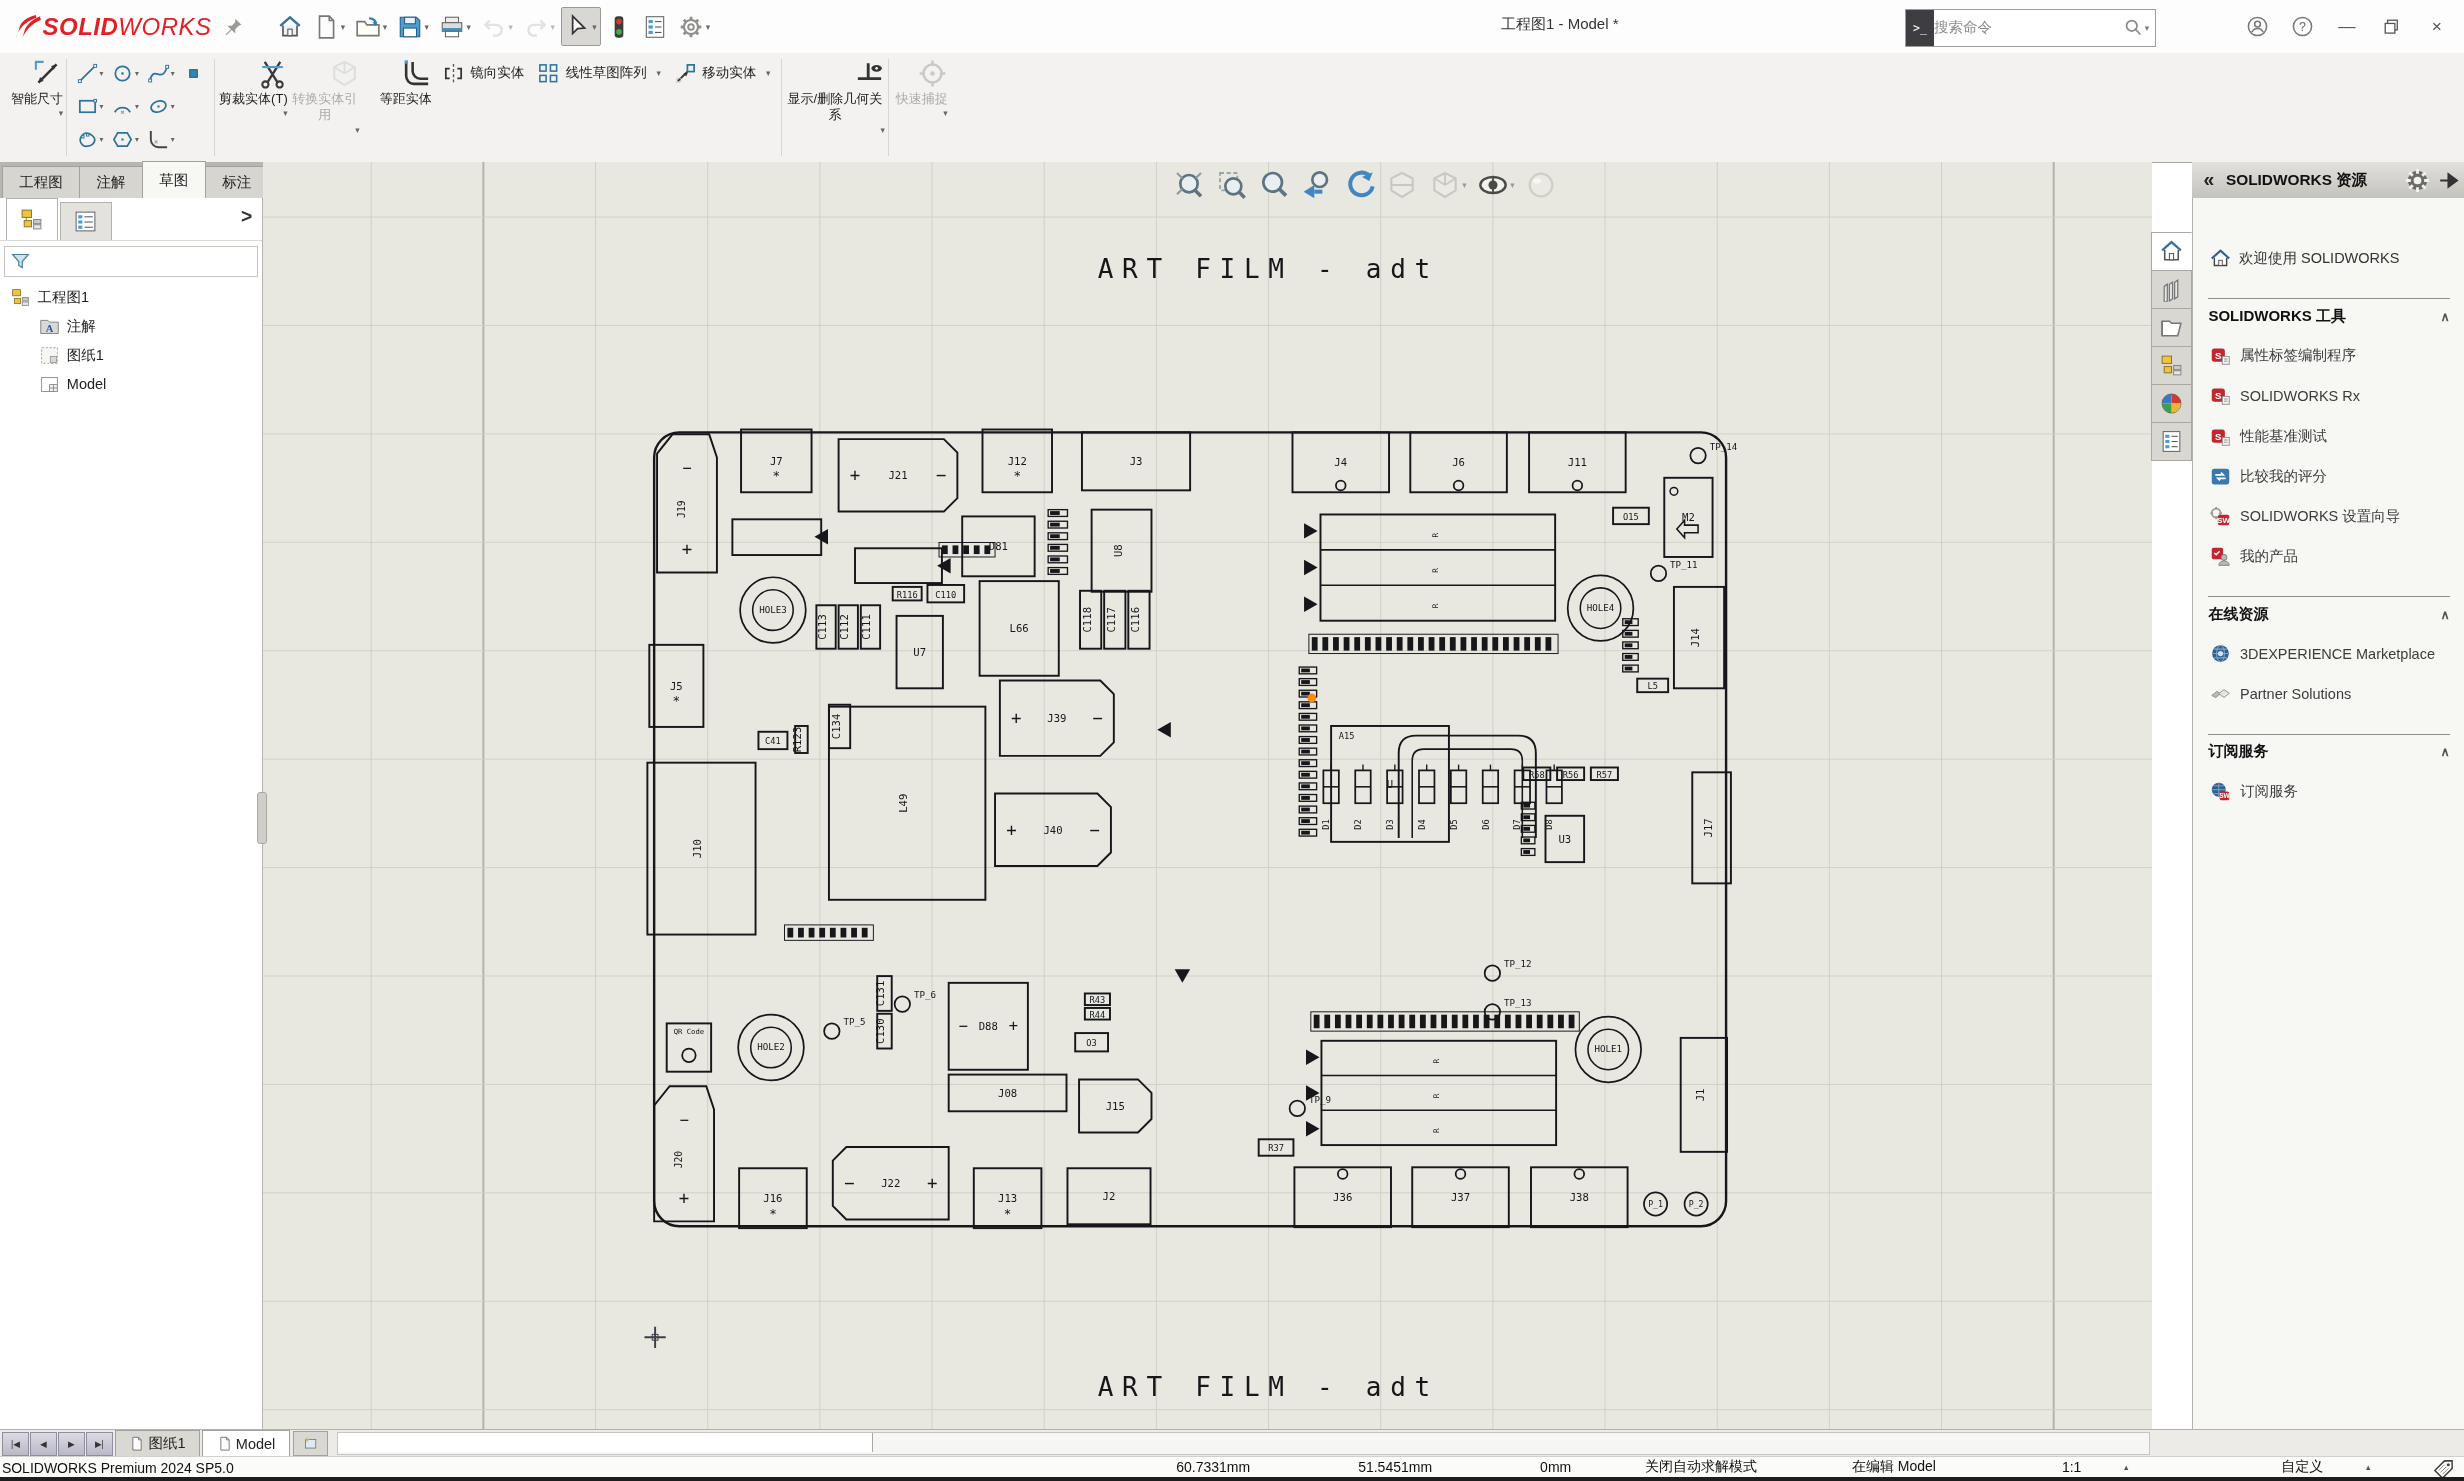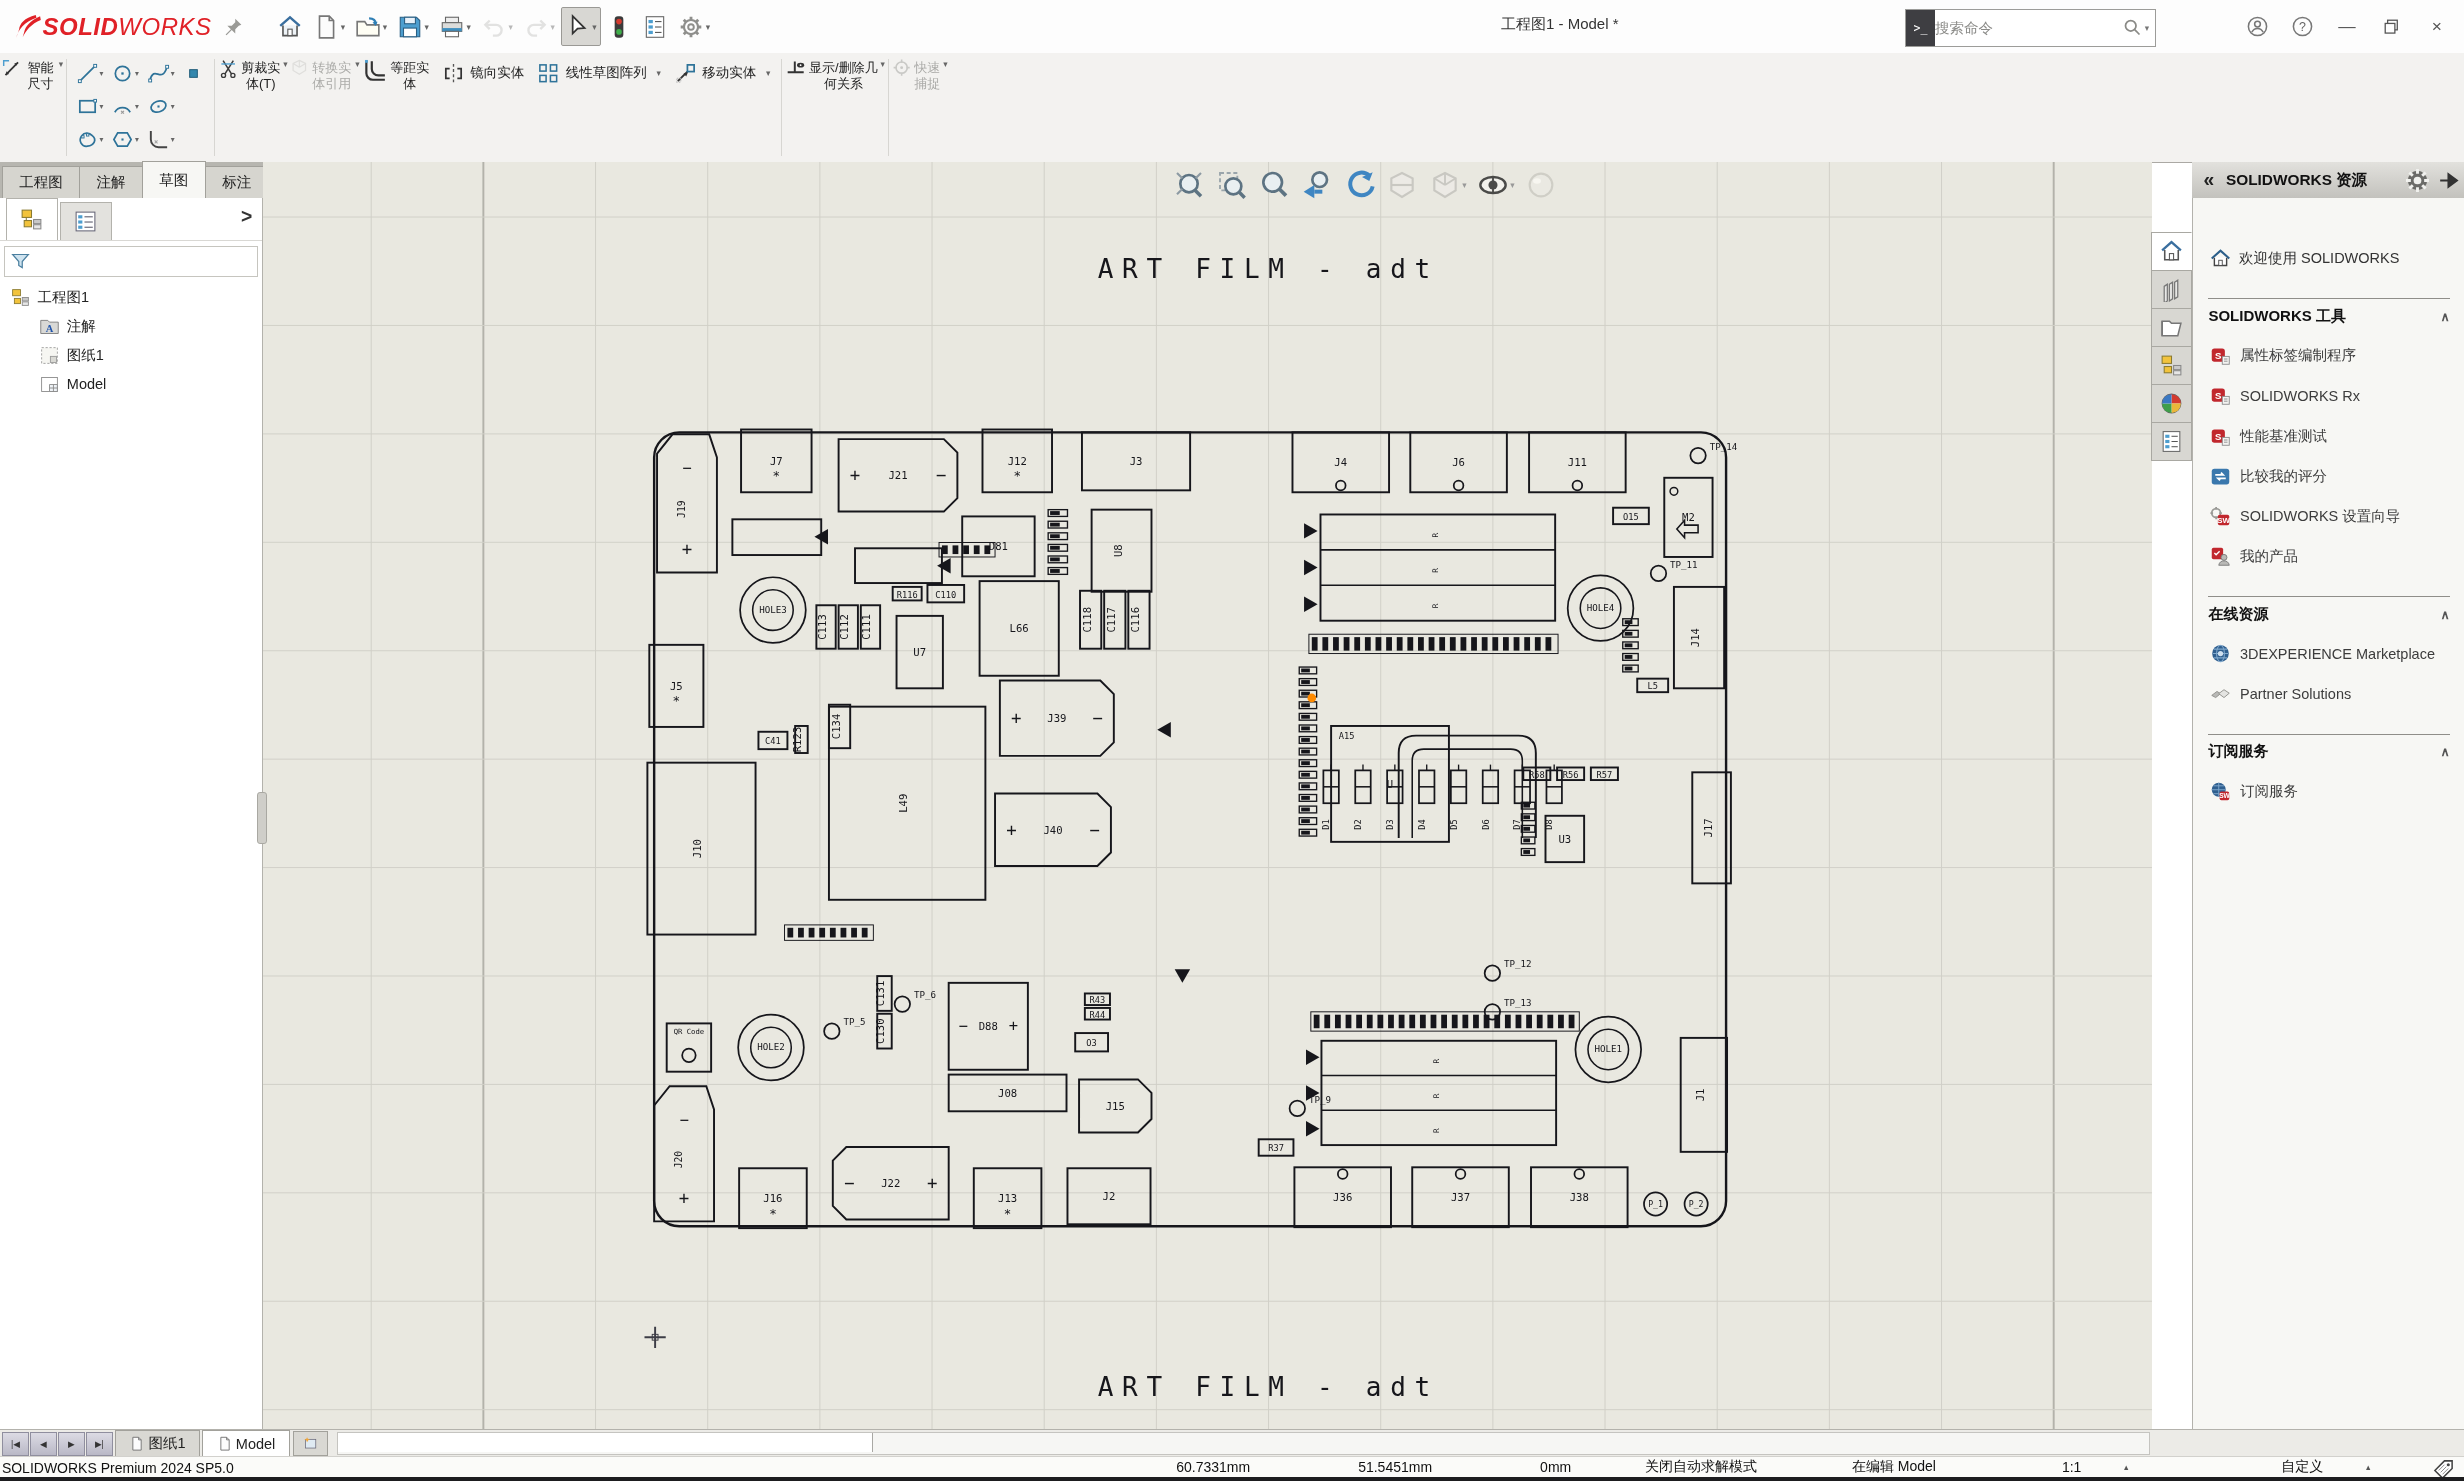--- a/index.html
+++ b/index.html
@@ -19,31 +19,31 @@
   .qbtn{display:flex;align-items:center;height:33px;padding:1.9px 2.9px;border:1px solid transparent;border-radius:1.9px}
   .qbtn .ic{width:26px;height:26px}
   .qbtn .dd{font-size:8.7px;color:#666;margin-left:1.9px}
   .qbtn.active{background:#d8d7d3;border-color:#9a9995}
   .wintitle{position:absolute;left:1501px;top:15.4px;font-size:15px;color:#333;}
   .search{position:absolute;left:1905px;top:8.7px;width:249px;height:36px;border:1px solid #9c9c99;
           background:#fff;display:flex;align-items:center;}
   .sterm{width:32px;height:100%;background:#3e3e42;color:#fff;font-size:11.6px;display:flex;
          align-items:center;justify-content:center;font-family:"DejaVu Sans Mono",monospace;}
   .search input{flex:1;border:none;outline:none;font-size:14.5px;padding:0 0;color:#333;
-                font-family:Liberation Sans, sans-serif;background:transparent;}
+                font-family:Liberation Mono, monospace;background:transparent;}
   .search input::placeholder{color:#8b8b88}
   .smag{width:25px}
   .sdrop{font-size:8.7px;color:#777;padding-right:5.8px}
   .rightbtns{position:absolute;right:0;top:0;height:53px;display:flex;align-items:center;gap:3.9px;padding-right:7.7px}
   .rbtn{width:41px;height:39px;display:flex;align-items:center;justify-content:center;font-size:17.4px;color:#555}
   
   .ribbon{position:absolute;left:0;top:53px;width:2465px;height:109px;background:#f3f2f0;
           border-bottom:1px solid #aba9a4;display:flex;align-items:stretch;}
   .rsep{width:1px;background:#d7d6d2;margin:5.8px 1.9px}
-  .bigbtn{display:flex;flex-direction:row;align-items:flex-start;width:70px;padding-top:3.9px;border:1px solid transparent;border-radius:1.9px}
+  .bigbtn{display:flex;flex-direction:column;align-items:flex-end;width:70px;padding-top:3.9px;border:1px solid transparent;border-radius:1.9px}
   .bigbtn .ic{width:31px;height:31px}
   .bigbtn .lbl{font-size:13px;line-height:16.4px;text-align:center;margin-top:1.9px;white-space:pre-line}
   .bigbtn .dd{font-size:8.7px;color:#666;margin-top:1px}
   .bigbtn.disabled .lbl{color:#ababa8}
   .sketchgrid{display:grid;grid-template-rows:repeat(3,32px);grid-auto-flow:column;gap:1px 1.9px;padding:4.8px 3.9px;}
   .scell{display:flex;align-items:center;padding:1px 1.9px;border:1px solid transparent;border-radius:1.9px}
   .scell .ic{width:23px;height:23px}
   .scell .dd{font-size:7.7px;color:#666;margin-left:1px}
   .rowbtns{display:flex;flex-direction:row;justify-content:flex-start;padding:5.8px 3.9px;gap:2.9px}
   .rowbtn{display:flex;align-items:center;height:27px;padding:0 3.9px;border:1px solid transparent;border-radius:1.9px}

